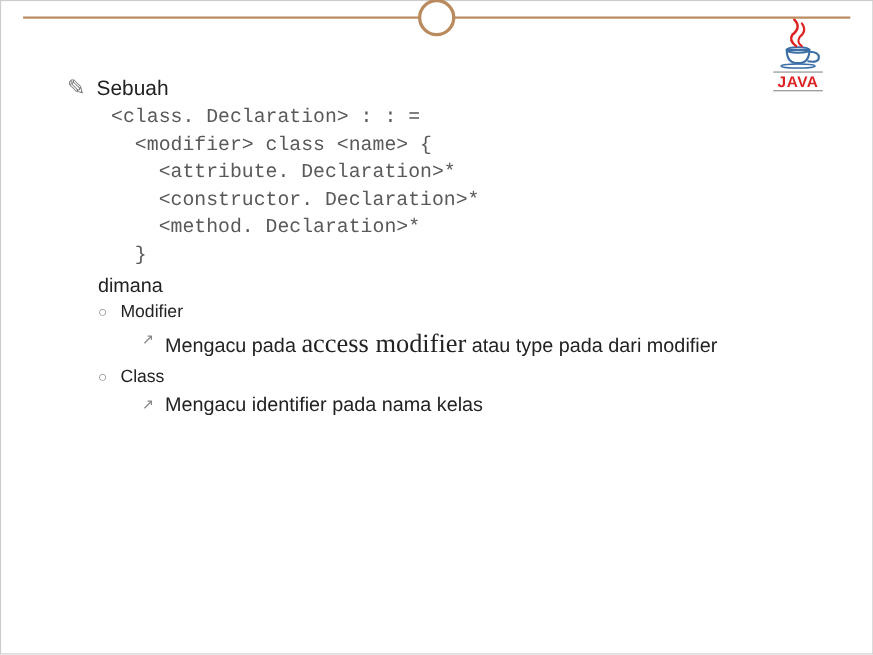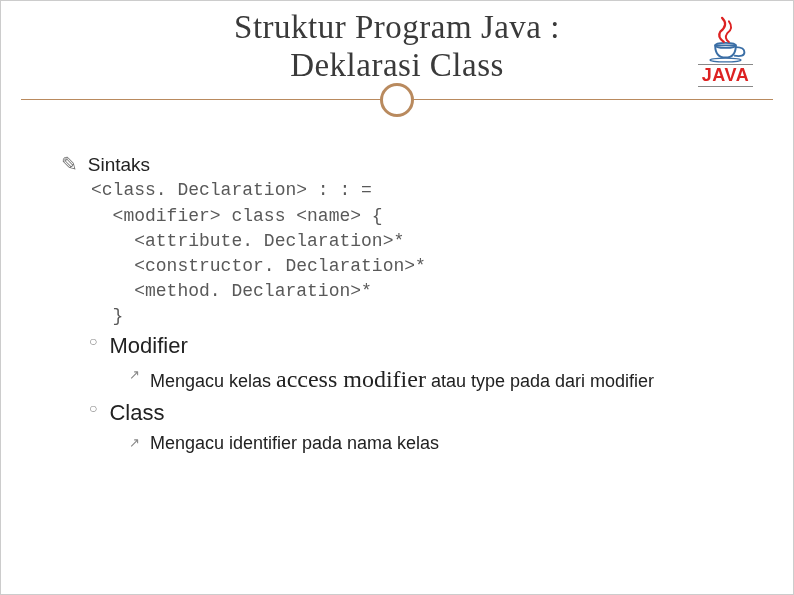--- a/index.html
+++ b/index.html
@@ -59,21 +59,21 @@
     top: 10px;
     right: 20px;
     width: 95px;
     height: 80px;
     text-align: center;
   }
   .java-logo svg { display: block; margin: 0 auto; }
   .java-text {
     font-family: Arial, sans-serif;
     font-weight: bold;
-    font-size: 18px;
+    font-size: 14px;
     color: #d22;
     border-top: 1px solid #888;
     border-bottom: 1px solid #888;
     padding: 0 4px;
     display: inline-block;
     letter-spacing: 0.5px;
     margin-top: -2px;
   }
   .content {
     padding: 30px 60px 0 60px;
@@ -95,38 +95,38 @@
   }
   .sintaks-label {
     font-size: 19px;
   }
   .code-block {
     font-family: 'Courier New', monospace;
     color: #595959;
     font-size: 18px;
     white-space: pre;
     line-height: 1.4;
-    margin-left: 30px;
+    margin-left: 40px;
   }
   .dimana {
     margin-left: 28px;
     font-size: 18px;
   }
   .sub1 {
     margin-left: 28px;
     display: flex;
     align-items: flex-start;
   }
   .circ-mark {
     color: #888;
     font-size: 14px;
     margin-right: 12px;
     line-height: 1.6;
   }
-  .sub1-text { font-size: 22px; }
+  .sub1-text { font-size: 16px; }
   .sub2 {
     margin-left: 68px;
     display: flex;
     align-items: flex-start;
     margin-top: 2px;
   }
   .arrow-mark {
     color: #888;
     font-size: 13px;
     margin-right: 10px;
@@ -153,56 +153,51 @@
       <path d="M20 40 Q20 54 32 54 Q44 54 44 40 Z" fill="none" stroke="#3a6ea5" stroke-width="2.2"></path>
       <path d="M44 42 Q54 42 54 48 Q54 54 42 52" fill="none" stroke="#3a6ea5" stroke-width="2.2"></path>
       <ellipse cx="32" cy="40" rx="12" ry="3" fill="none" stroke="#3a6ea5" stroke-width="2"></ellipse>
       <path d="M28 8 Q36 16 26 24 Q22 30 30 36" fill="none" stroke="#d22" stroke-width="2.6" stroke-linecap="round"></path>
       <path d="M36 12 Q42 20 34 26 Q30 32 36 36" fill="none" stroke="#d22" stroke-width="2.2" stroke-linecap="round"></path>
       <ellipse cx="32" cy="57" rx="18" ry="2.2" fill="none" stroke="#3a6ea5" stroke-width="1.6"></ellipse>
     </svg>
     <span class="java-text">JAVA</span>
   </div>
 
-  <div class="title-area">
-    <div class="title">
-      <span>Struktur Program Java :</span><br>
-      <span>Deklarasi Class</span>
-    </div>
-  </div>
 
   <div class="divider-wrap">
     <div class="hr-line"></div>
     <div class="circle-icon"></div>
   </div>
 
   <div class="content">
 
     <div class="bullet-script">
       <span class="script-mark">✎</span>
-      <span class="sintaks-label">Sintaks</span>
+      <span class="sintaks-label">Sebuah</span>
     </div>
 
     <div class="code-block"><span>&lt;class. Declaration&gt; : : =</span>
 <span>  &lt;modifier&gt; class &lt;name&gt; {</span>
 <span>    &lt;attribute. Declaration&gt;*</span>
 <span>    &lt;constructor. Declaration&gt;*</span>
 <span>    &lt;method. Declaration&gt;*</span>
 <span>  }</span></div>
 
+    <div class="dimana">dimana</div>
 
     <div class="sub1">
       <span class="circ-mark">○</span>
       <span class="sub1-text">Modifier</span>
     </div>
 
     <div class="sub2">
       <span class="arrow-mark">↗</span>
       <span class="sub2-text">
-        <span>Mengacu kelas </span><span class="emph">access modifier</span><span> atau type pada dari modifier</span>
+        <span>Mengacu pada </span><span class="emph">access modifier</span><span> atau type pada dari modifier</span>
       </span>
     </div>
 
     <div class="sub1">
       <span class="circ-mark">○</span>
       <span class="sub1-text">Class</span>
     </div>
 
     <div class="sub2">
       <span class="arrow-mark">↗</span>

